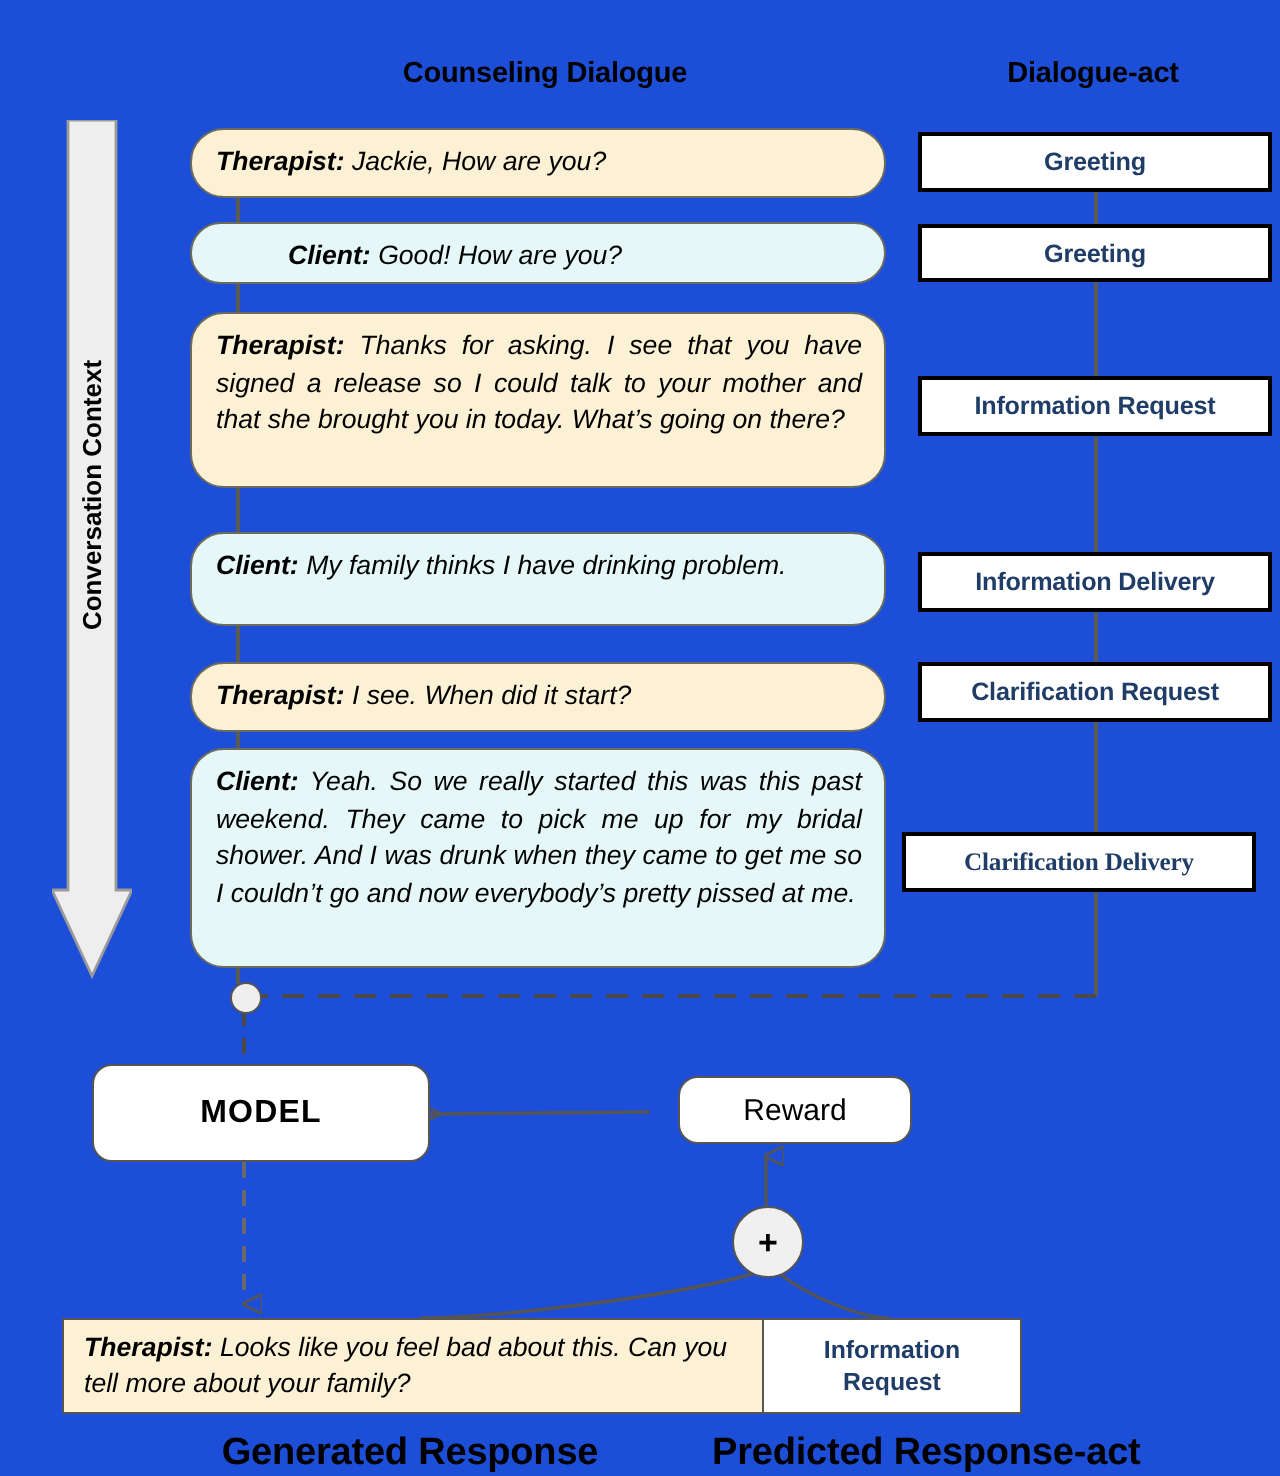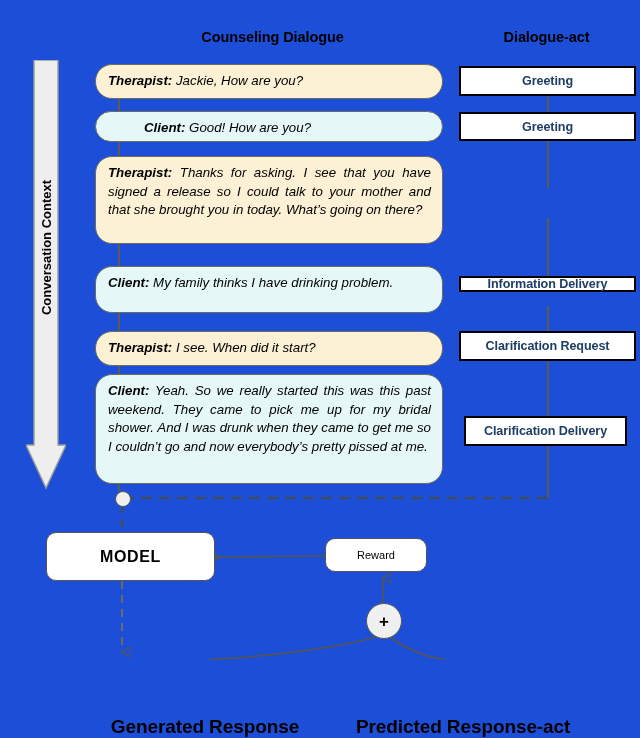--- a/index.html
+++ b/index.html
@@ -106,22 +106,22 @@
     display: flex;
     align-items: center;
     justify-content: center;
     color: #000;
   }
   #model-box {
     left: 46px; top: 532px; width: 169px; height: 49px;
     font-weight: bold; font-size: 16px; letter-spacing: 0.6px;
   }
   #reward-box {
-    left: 325px; top: 538px; width: 102px; height: 34px;
-    font-size: 11px;
+    left: 339px; top: 538px; width: 117px; height: 34px;
+    font-size: 15px;
   }
 
   
   #plus-node {
     position: absolute;
     left: 366px; top: 603px;
     width: 34px; height: 34px;
     border: 1.6px solid #555;
     border-radius: 50%;
     background: #f0f0f0;
@@ -265,27 +265,37 @@
   <div class="bubble therapist" style="left:95px; top:331px; width:348px; height:35px;">
     <span class="who">Therapist:</span><span> I see. When did it start?</span>
   </div>
 
   <div class="bubble client" style="left:95px; top:374px; width:348px; height:110px;">
     <span class="who">Client:</span><span> Yeah. So we really started this was this past weekend. They came to pick me up for my bridal shower. And I was drunk when they came to get me so I couldn’t go and now everybody’s pretty pissed at me.</span>
   </div>
 
   <div class="act-box" style="left:459px; top:66px; width:177px; height:30px;">Greeting</div>
   <div class="act-box" style="left:459px; top:112px; width:177px; height:29px;">Greeting</div>
-  <div class="act-box" style="left:459px; top:276px; width:177px; height:16px;">Information Delivery</div>
+  <div class="act-box" style="left:459px; top:188px; width:177px; height:30px;">Information Request</div>
+  <div class="act-box" style="left:459px; top:276px; width:177px; height:30px;">Information Delivery</div>
   <div class="act-box" style="left:459px; top:331px; width:177px; height:30px;">Clarification Request</div>
-  <div class="act-box" style="left:464px; top:416px; width:163px; height:30px;">Clarification Delivery</div>
+  <div class="act-box" style="left:451px; top:416px; width:177px; height:30px;font-family:Liberation Serif, serif;">Clarification Delivery</div>
 
   <div id="loop-dot"></div>
 
   <div class="rbox" id="model-box">MODEL</div>
   <div class="rbox" id="reward-box">Reward</div>
   <div id="plus-node">+</div>
 
+  <div id="output-row">
+    <div id="output-response">
+      <span class="who">Therapist:</span><span> Looks like you feel bad about this. Can you tell more about your family?</span>
+    </div>
+    <div id="output-act">
+      <span>Information</span>
+      <span>Request</span>
+    </div>
+  </div>
 
   <div class="bottom-caption" id="cap-generated">Generated Response</div>
   <div class="bottom-caption" id="cap-predicted">Predicted Response-act</div>
 
 </div>
 
 </body></html>

